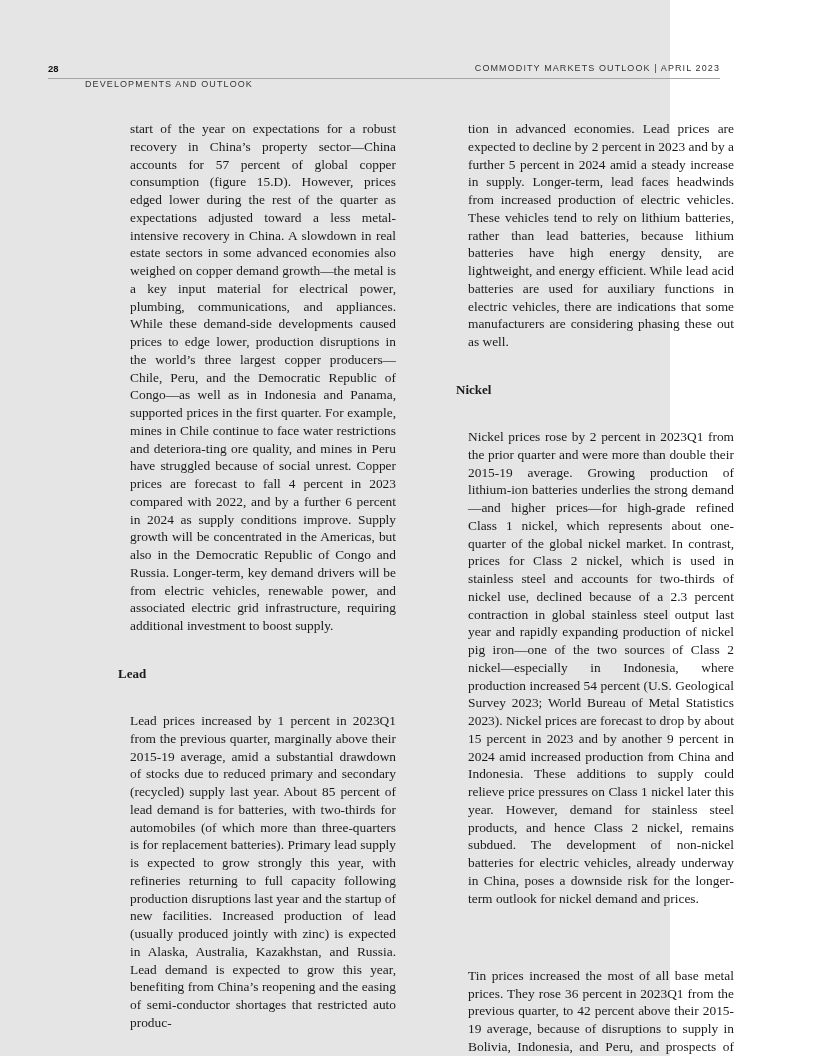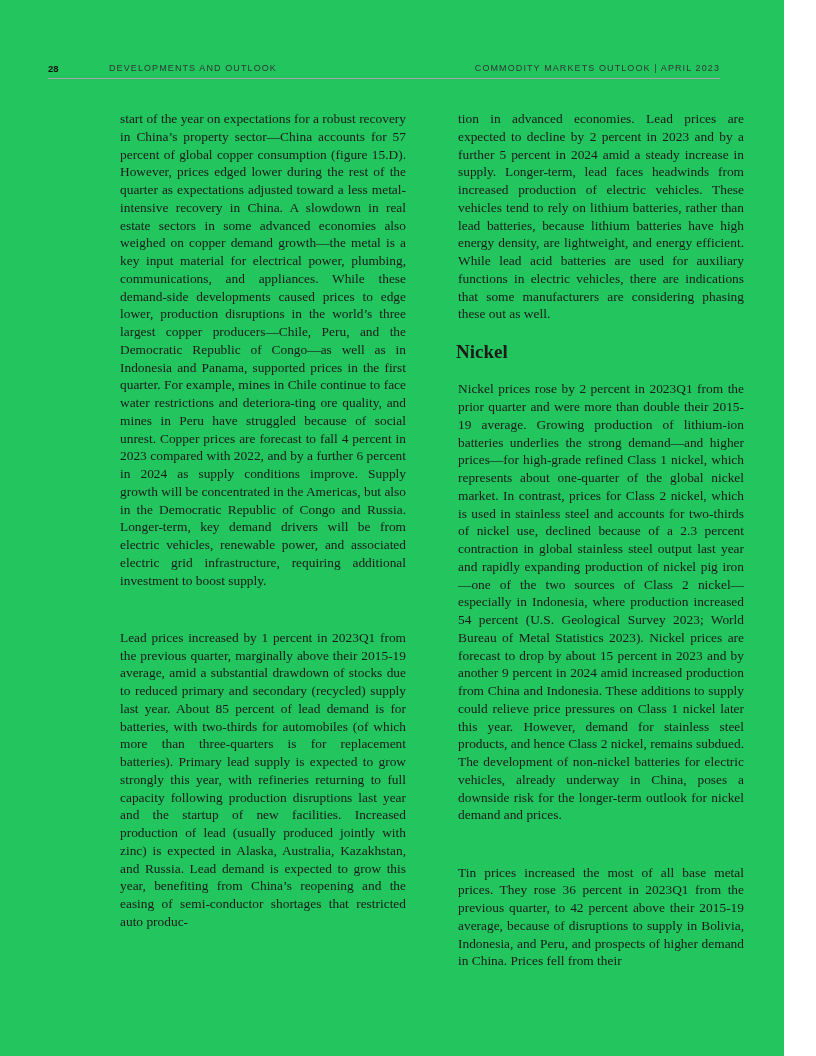--- a/index.html
+++ b/index.html
@@ -1,51 +1,52 @@
 <!DOCTYPE html>
 <html><head>
   <meta charset="utf-8">
   <style>
     html, body { margin: 0; padding: 0; background: #ffffff; }
     body { width: 816px; height: 1056px; position: relative; overflow: hidden; }
-    .page { position: absolute; left: 0; top: 0; width: 784px; height: 1056px; background: #22c55e; }
+    .page { position: absolute; left: 0; top: 0; width: 670px; height: 1056px; background: #e5e5e5; }
     .running-header {
       position: absolute; left: 48px; top: 62px; width: 672px; height: 16px;
       border-bottom: 1px solid #a6a6a6;
       font-family: "Liberation Sans", sans-serif; font-size: 9px; letter-spacing: 1.1px;
       color: #333; text-transform: uppercase;
     }
     .running-header .page-num { position: absolute; left: 0; top: 1px; font-weight: bold; color: #111; letter-spacing: 0; font-size: 9.5px; }
-    .running-header .section { position: absolute; left: 37px; top: 1px; margin-left: 24px; }
+    .running-header .section { position: absolute; left: 37px; top: 17px; }
     .running-header .pub { position: absolute; right: 0; top: 1px; margin-left: 18px; }
     .col {
       position: absolute; top: 108px; width: 290px;
       font-family: "Liberation Serif", serif; font-size: 13.4px; line-height: 17.75px;
       color: #1a1a1a; text-align: justify; hyphens: none;
     }
     .col.left { left: 118px; }
     .col.right { left: 456px; }
-    .col p { margin: 2px; }
-    .col h3 { margin: 0; font-size: 19px; font-weight: bold; line-height: 17.75px; }
+    .col p { margin: 12px; }
+    .col h3 { margin: 0; font-size: 13px; font-weight: bold; line-height: 17.75px; }
     .gap { height: 17.75px; }
   </style>
 </head>
 <body>
 
 <div class="page">
 
   <div class="running-header">
     <span class="page-num">28</span>
     <span class="section">DEVELOPMENTS AND OUTLOOK</span>
     <span class="pub">COMMODITY MARKETS OUTLOOK | APRIL 2023</span>
   </div>
 
   <div class="col left">
     <p>start of the year on expectations for a robust recovery in China’s property sector—China accounts for 57 percent of global copper consumption (figure 15.D). However, prices edged lower during the rest of the quarter as expectations adjusted toward a less metal-intensive recovery in China. A slowdown in real estate sectors in some advanced economies also weighed on copper demand growth—the metal is a key input material for electrical power, plumbing, communications, and appliances. While these demand-side developments caused prices to edge lower, production disruptions in the world’s three largest copper producers—Chile, Peru, and the Democratic Republic of Congo—as well as in Indonesia and Panama, supported prices in the first quarter. For example, mines in Chile continue to face water restrictions and deteriora-ting ore quality, and mines in Peru have struggled because of social unrest. Copper prices are forecast to fall 4 percent in 2023 compared with 2022, and by a further 6 percent in 2024 as supply conditions improve. Supply growth will be concentrated in the Americas, but also in the Democratic Republic of Congo and Russia. Longer-term, key demand drivers will be from electric vehicles, renewable power, and associated electric grid infrastructure, requiring additional investment to boost supply.</p>
     <div class="gap"></div>
+    <h3>Lead</h3>
     <div class="gap"></div>
     <p>Lead prices increased by 1 percent in 2023Q1 from the previous quarter, marginally above their 2015-19 average, amid a substantial drawdown of stocks due to reduced primary and secondary (recycled) supply last year. About 85 percent of lead demand is for batteries, with two-thirds for automobiles (of which more than three-quarters is for replacement batteries). Primary lead supply is expected to grow strongly this year, with refineries returning to full capacity following production disruptions last year and the startup of new facilities. Increased production of lead (usually produced jointly with zinc) is expected in Alaska, Australia, Kazakhstan, and Russia. Lead demand is expected to grow this year, benefiting from China’s reopening and the easing of semi-conductor shortages that restricted auto produc-</p>
   </div>
 
   <div class="col right">
     <p>tion in advanced economies. Lead prices are expected to decline by 2 percent in 2023 and by a further 5 percent in 2024 amid a steady increase in supply. Longer-term, lead faces headwinds from increased production of electric vehicles. These vehicles tend to rely on lithium batteries, rather than lead batteries, because lithium batteries have high energy density, are lightweight, and energy efficient. While lead acid batteries are used for auxiliary functions in electric vehicles, there are indications that some manufacturers are considering phasing these out as well.</p>
     <div class="gap"></div>
     <h3>Nickel</h3>
     <div class="gap"></div>
     <p>Nickel prices rose by 2 percent in 2023Q1 from the prior quarter and were more than double their 2015-19 average. Growing production of lithium-ion batteries underlies the strong demand—and higher prices—for high-grade refined Class 1 nickel, which represents about one-quarter of the global nickel market. In contrast, prices for Class 2 nickel, which is used in stainless steel and accounts for two-thirds of nickel use, declined because of a 2.3 percent contraction in global stainless steel output last year and rapidly expanding production of nickel pig iron—one of the two sources of Class 2 nickel—especially in Indonesia, where production increased 54 percent (U.S. Geological Survey 2023; World Bureau of Metal Statistics 2023). Nickel prices are forecast to drop by about 15 percent in 2023 and by another 9 percent in 2024 amid increased production from China and Indonesia. These additions to supply could relieve price pressures on Class 1 nickel later this year. However, demand for stainless steel products, and hence Class 2 nickel, remains subdued. The development of non-nickel batteries for electric vehicles, already underway in China, poses a downside risk for the longer-term outlook for nickel demand and prices.</p>

